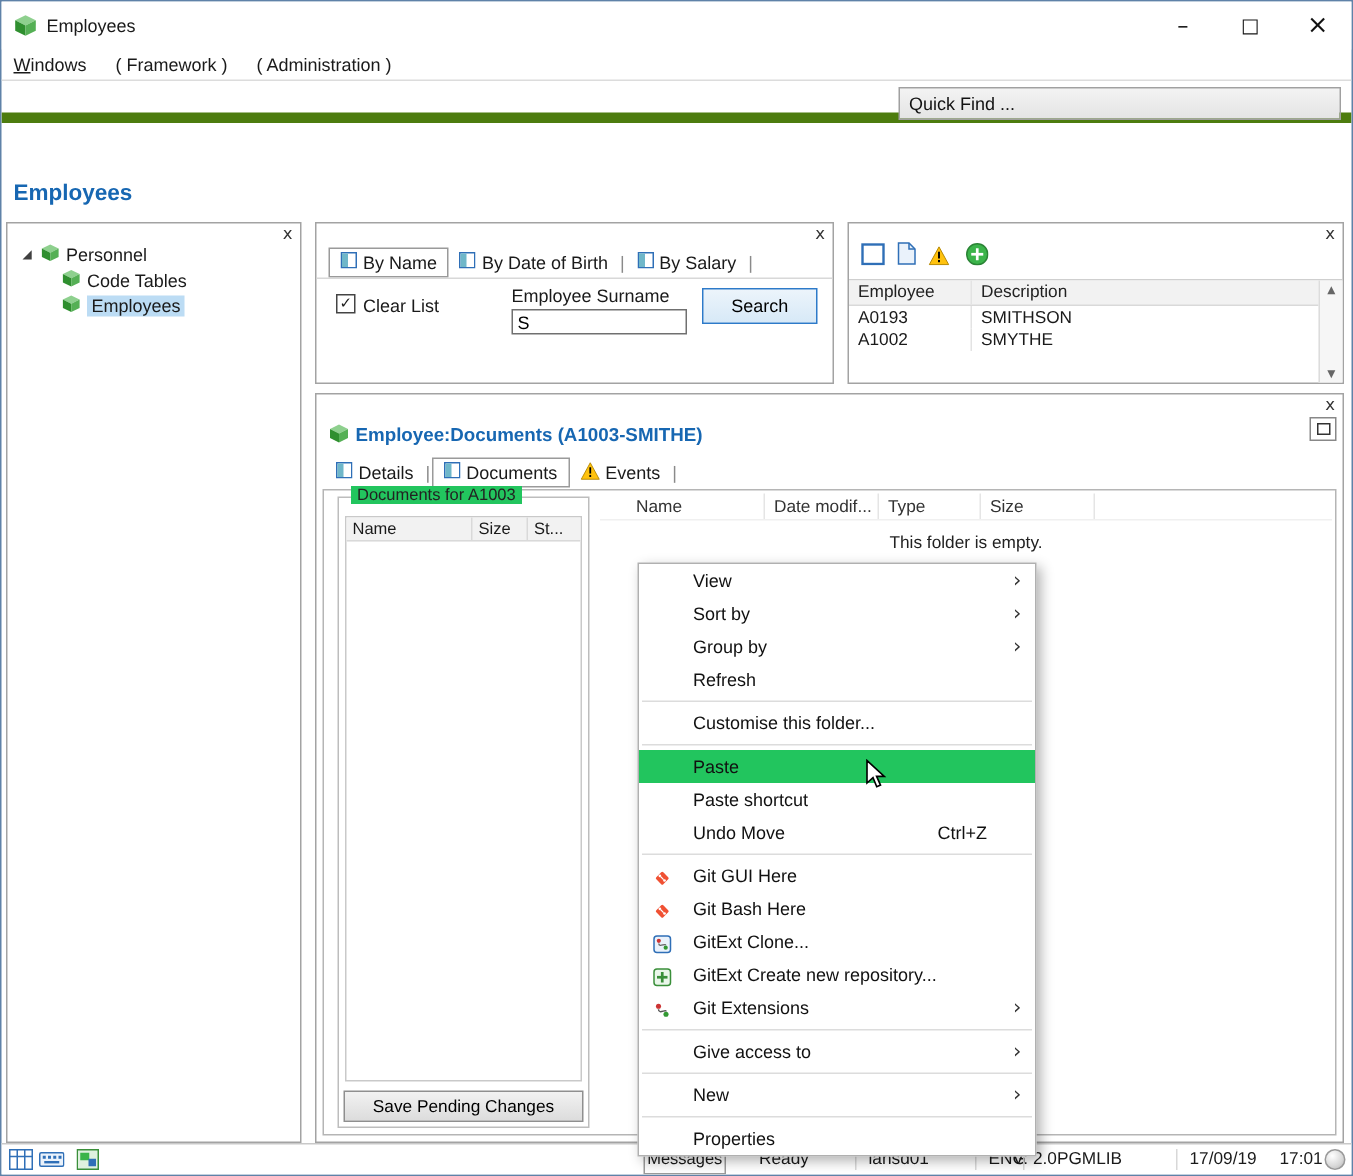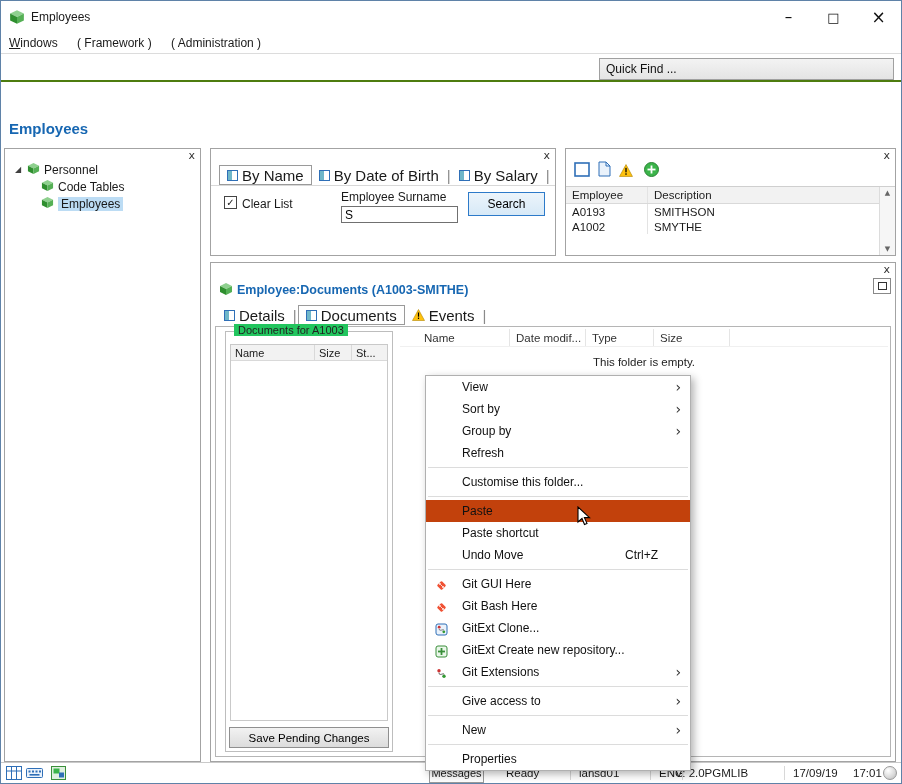--- a/index.html
+++ b/index.html
@@ -12,35 +12,35 @@
   .app-ic{position:absolute;left:8px;top:8px}
   .wtitle{position:absolute;left:30px;top:0;line-height:32px;font-size:12px}
   .wbtn{position:absolute;top:0;width:45px;height:32px;display:flex;align-items:center;justify-content:center;font-size:15px;color:#111}
 
   
   .menubar{position:absolute;left:0;top:32px;width:100%;height:21px;border-bottom:1px solid #dcdcdc;padding-left:8px}
   .menuitem{display:inline-block;line-height:20px;margin-right:16px}
   .menuitem:first-child::first-letter{text-decoration:underline}
 
   
-  .toolbar{position:absolute;left:0;top:54px;width:100%;height:27px;border-bottom:2px solid #4d7c0f}
+  .toolbar{position:absolute;left:0;top:54px;width:100%;height:27px;border-bottom:7px solid #4d7c0f}
   .quickfind{position:absolute;right:7px;top:3px;width:295px;height:22px;background:linear-gradient(#f3f3f3,#e4e4e4);border:1px solid #a0a0a0;text-align:left;line-height:20px;padding-left:6px;color:#111;font-size:12px}
 
   .pagetitle{position:absolute;left:8px;top:119px;font-size:15px;font-weight:bold;color:var(--accent,#1767b2)}
 
   .panel{position:absolute;border:1px solid #a3a3a3;background:#fff}
   .close-x{position:absolute;top:1px;right:5px;font-size:11px;color:#333;line-height:11px}
 
   
   .trow{height:17px;display:flex;align-items:center;gap:4px;font-size:12px}
   .exp{font-size:8px;color:#404040;width:10px;text-align:center}
   .tsel{background:var(--selection,#bcdcf4);padding:0 3px}
 
   
-  .tabstrip{position:absolute;display:flex;align-items:center;height:20px;font-size:15px}
+  .tabstrip{position:absolute;display:flex;align-items:center;height:20px;font-size:12px}
   .tab{display:flex;align-items:center;gap:4px;padding:2px 7px;height:20px;white-space:nowrap}
   .tab.sel{border:1px solid #9a9a9a;background:#fff}
   .tabsep{color:#8a8a8a;margin:0 1px}
   .tabline{position:absolute;left:0;right:0;border-top:1px solid #d8d8d8}
 
   .checkbox{position:absolute;width:13px;height:13px;border:1px solid #444;background:#fff;display:flex;align-items:center;justify-content:center;font-size:10px;line-height:10px}
   .flabel{position:absolute;font-size:12px}
   .tinput{position:absolute;border:1px solid #707070;font-size:12px;padding:0 3px;font-family:"Liberation Sans",sans-serif}
   .searchbtn{position:absolute;background:linear-gradient(#ecf4fb,#d7e9f7);border:1px solid #2d7ac9;font-size:12px;font-family:"Liberation Sans",sans-serif}
 
@@ -68,21 +68,21 @@
   .dlc{padding-left:4px;border-right:1px solid #d9d9d9;height:100%;display:flex;align-items:center}
   .savebtn{position:absolute;left:3px;bottom:3px;width:160px;height:21px;background:linear-gradient(#f2f2f2,#dcdcdc);border:1px solid #8f8f8f;font-size:11.5px;font-family:"Liberation Sans",sans-serif}
   .filearea{position:absolute;left:184px;top:2px;right:2px;bottom:2px;background:#fff}
   .fhead{display:flex;height:18px;font-size:11.5px;color:#333;align-items:center;border-bottom:1px solid #f0f0f0}
   .fhc{border-right:1px solid #e5e5e5;height:100%;display:flex;align-items:center}
   .emptytext{text-align:center;margin-top:9px;font-size:11.5px;color:#222}
 
   
   .cmenu{position:absolute;left:424px;top:374px;width:266px;background:#fff;border:1px solid #b0b0b0;box-shadow:3px 3px 8px rgba(0,0,0,.3);z-index:40;font-size:12px}
   .mi{position:relative;height:22px;line-height:22px;padding-left:36px;color:#111;white-space:nowrap}
-  .mi.hl{background:#c2410c}
+  .mi.hl{background:#22c55e}
   .mi-icon{position:absolute;left:9px;top:4px}
   .mi-arrow{position:absolute;right:9px;top:0;font-size:14px;color:#333}
   .mi-short{position:absolute;right:32px;top:0}
   .msep{height:1px;background:#dcdcdc;margin:3px 2px}
 
   
   .statusbar{position:absolute;left:0;bottom:0;width:100%;height:21px;border-top:1px solid #c9c9c9;background:#fff;font-size:11.5px}
   .sitem{position:absolute;top:4px;white-space:nowrap}
   .vsep{position:absolute;top:3px;height:14px;width:1px;background:#d8d8d8}
   .messagestab{position:absolute;left:428px;top:1px;width:55px;height:19px;border:1px solid #9a9a9a;background:#fdfdfd;text-align:center;line-height:17px;font-size:11px}

